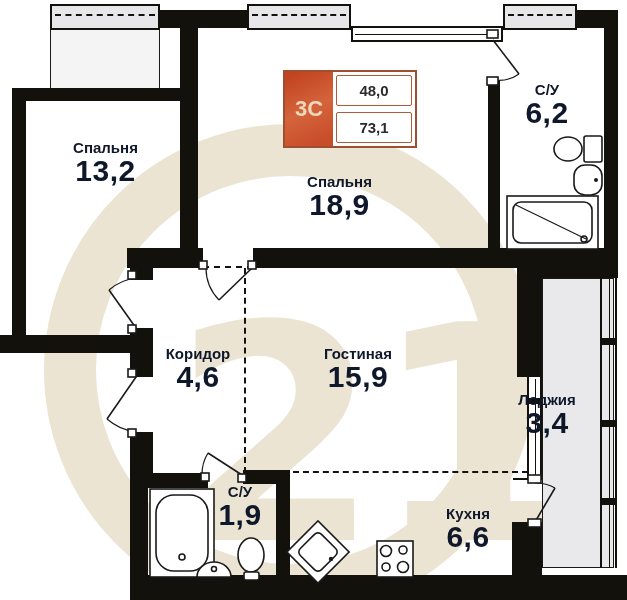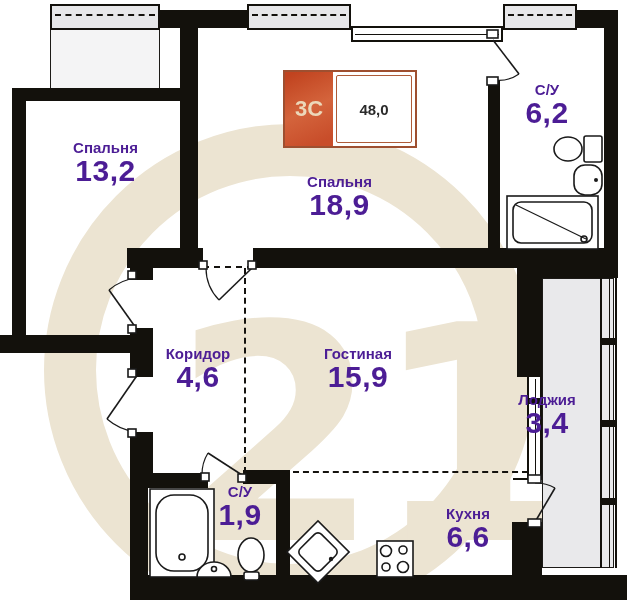--- a/index.html
+++ b/index.html
@@ -17,21 +17,21 @@
   .win-thin .mid-h{position:absolute;left:2px;right:2px;top:50%;height:0;border-top:1px solid #13110c;}
   .glaze{position:absolute;z-index:3;border-left:2px solid #13110c;border-right:2px solid #13110c;box-sizing:border-box;}
   .glaze .mid-v{position:absolute;top:0;bottom:0;left:50%;width:0;border-left:1px solid #13110c;}
   .tick{position:absolute;background:#13110c;z-index:4;}
   .dash{position:absolute;z-index:3;}
   .dash.v{border-left:2px dashed #14120e;width:0;}
   .dash.h{border-top:2px dashed #14120e;height:0;}
   .thinline{position:absolute;z-index:3;border-top:2px solid #13110c;height:0;}
   .lyr-svg{position:absolute;inset:0;z-index:4;}
   
-  .room-label{position:absolute;text-align:center;color:#4c1d95;z-index:6;}
+  .room-label{position:absolute;text-align:center;color:#0f172a;z-index:6;}
   .room-label .rname{font-size:15px;font-weight:700;line-height:19px;}
   .room-label .rarea{font-size:30px;font-weight:700;line-height:28px;letter-spacing:.5px;}
   
   #info-card{position:absolute;left:283px;top:70px;width:134px;height:78px;z-index:6;
              display:flex;border:2px solid #9e4f30;background:#fff;box-sizing:border-box;}
   #info-card .badge{width:48px;display:flex;align-items:center;justify-content:center;
              background:linear-gradient(155deg,#c1431f 5%,#d4643c 50%,#c84d2a 90%);
              color:#ecd8ba;font-size:22px;font-weight:700;}
   #info-card .vals{flex:1;display:flex;flex-direction:column;}
   #info-card .vals .cell{flex:1;display:flex;align-items:center;justify-content:center;
@@ -221,16 +221,17 @@
   </div>
   <div class="room-label" style="left:430px;top:504px;width:76px;">
     <div class="rname">Кухня</div>
     <div class="rarea">6,6</div>
   </div>
 
   <div id="info-card">
     <div class="badge">3С</div>
     <div class="vals">
       <div class="cell">48,0</div>
+      <div class="cell">73,1</div>
     </div>
   </div>
 
 </div>
 
 </body></html>

